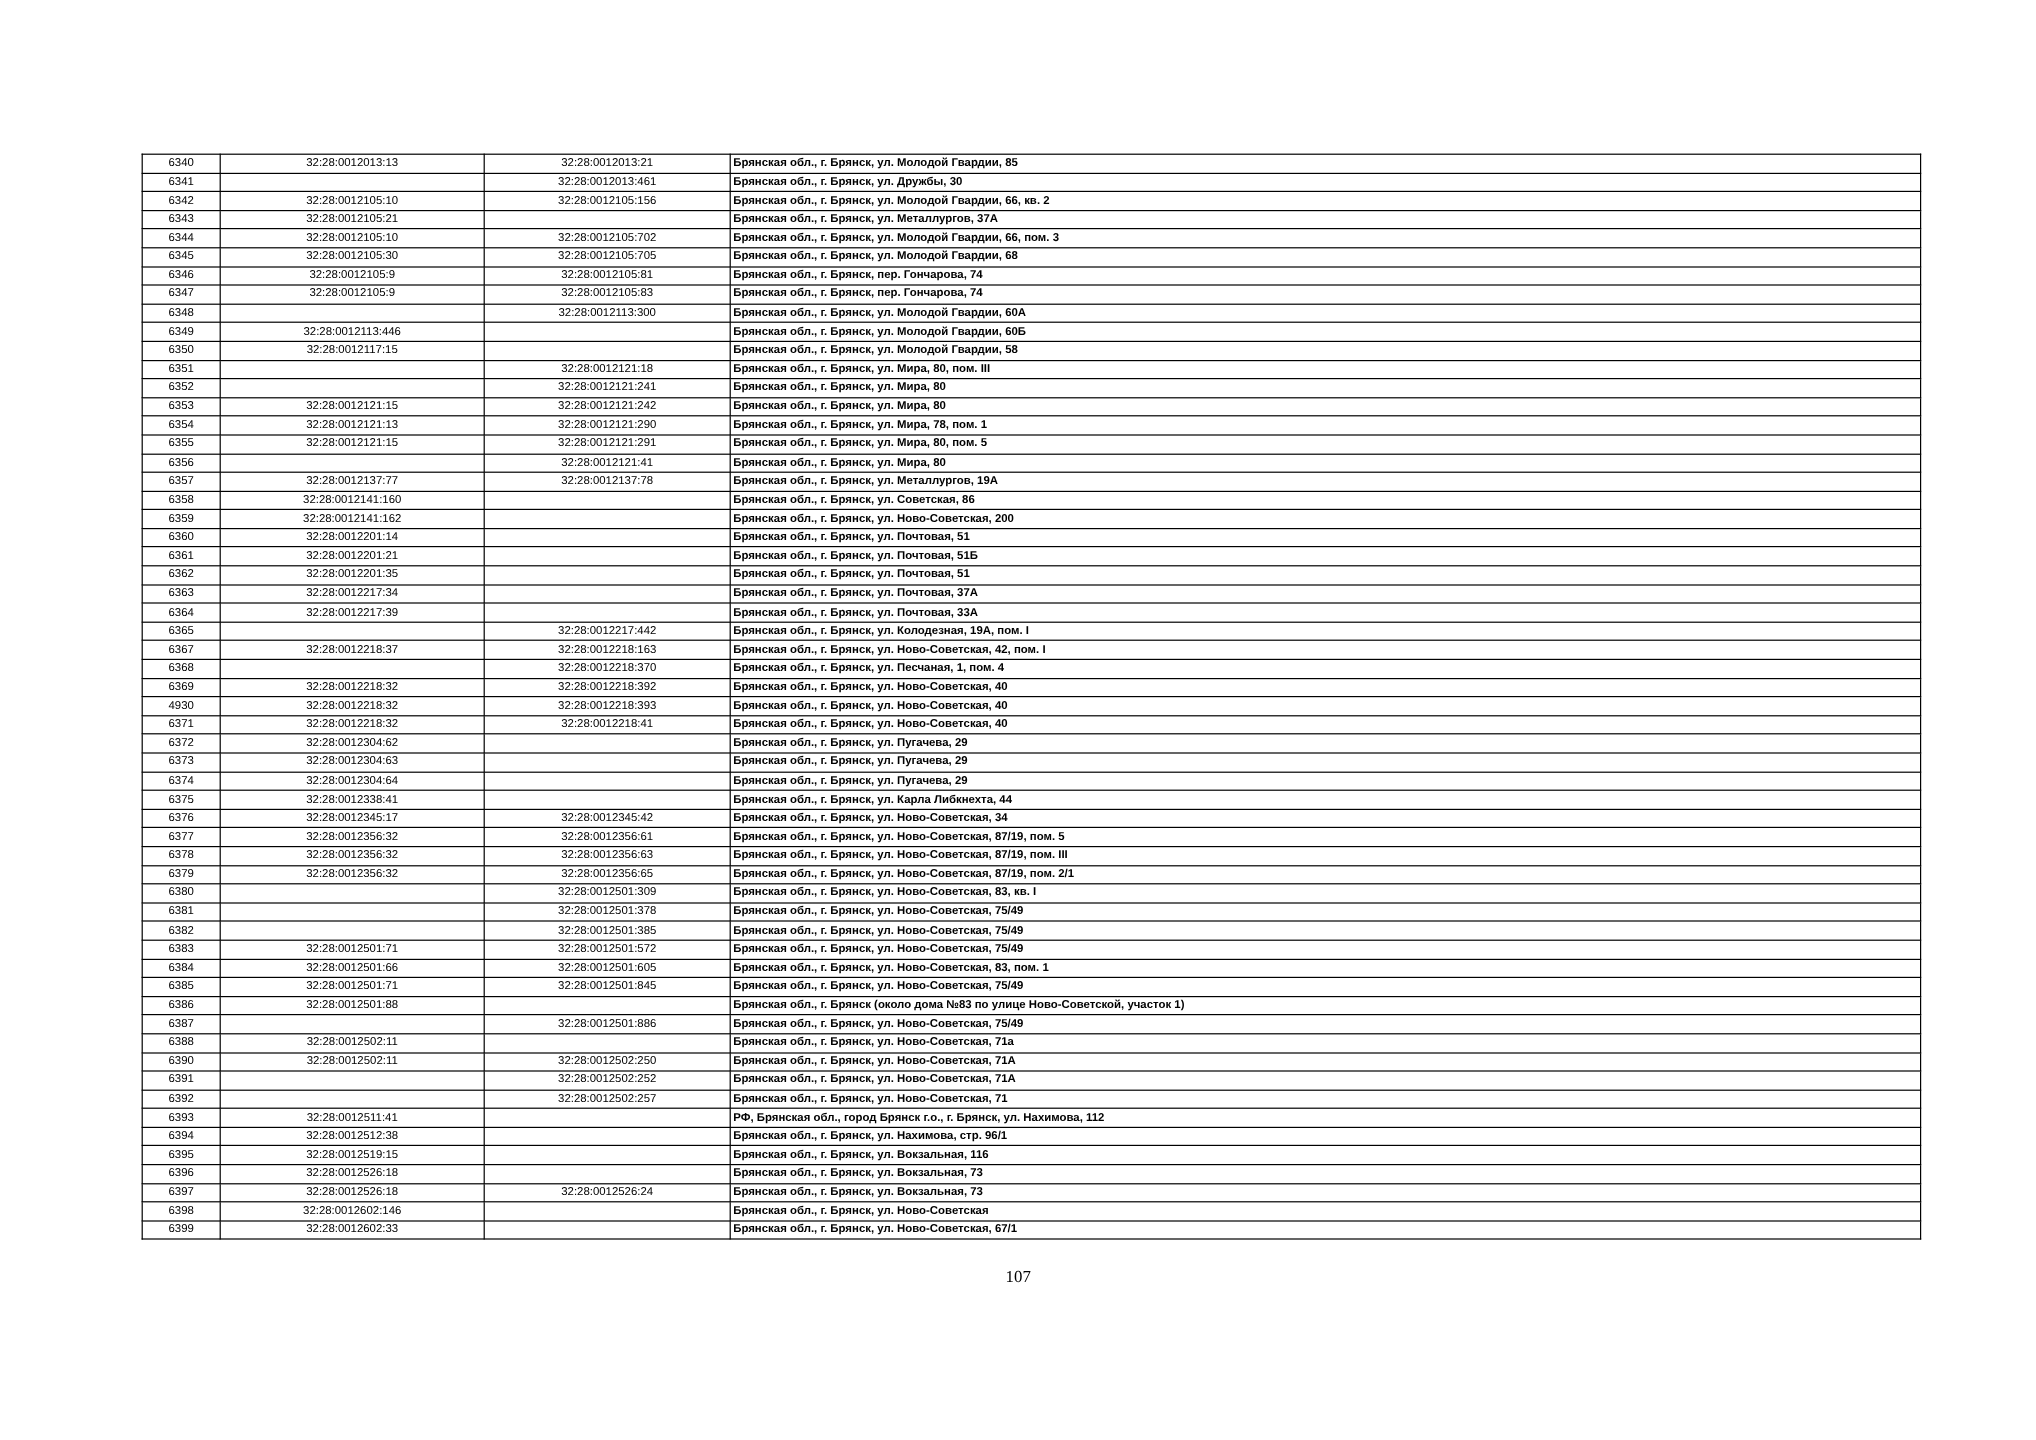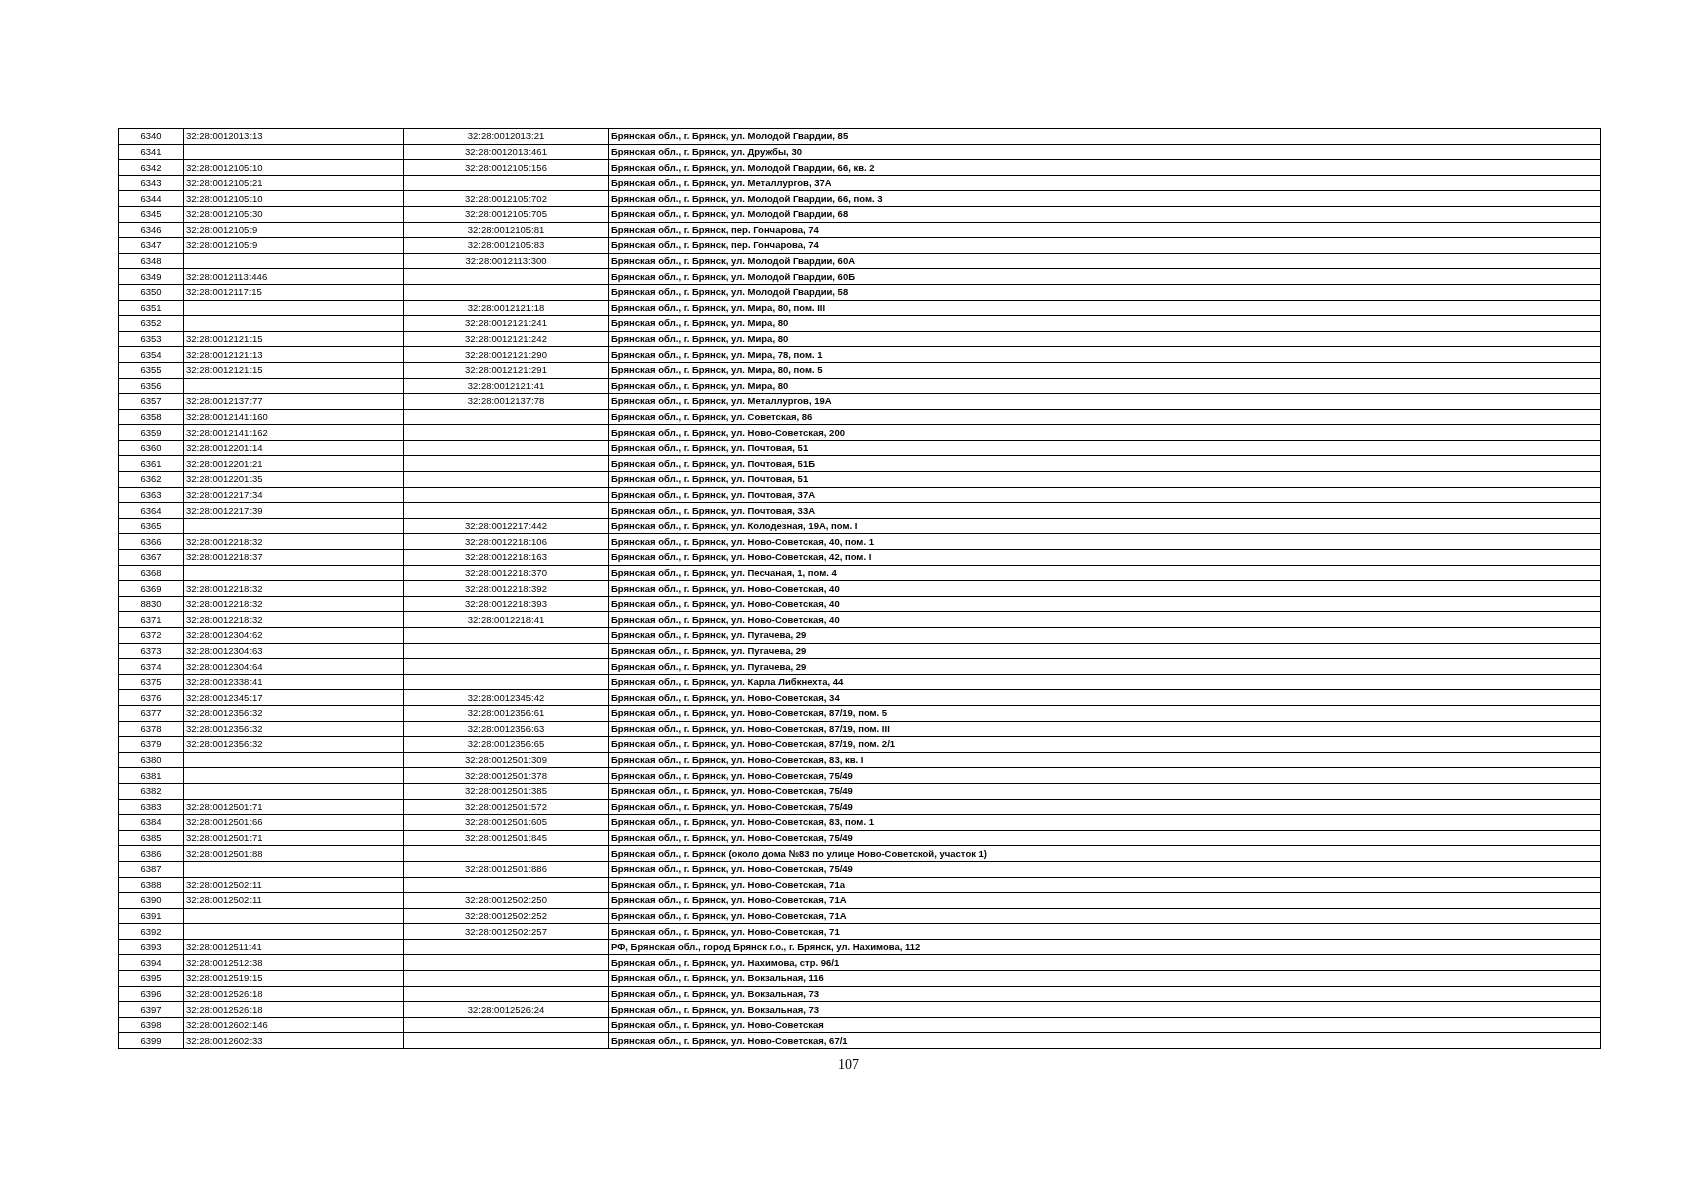--- a/index.html
+++ b/index.html
@@ -42,20 +42,21 @@
     vertical-align: middle;
     white-space: nowrap;
     overflow: hidden;
   }
   td.c-num {
     width: 60px;
     text-align: center;
   }
   td.c-cad1 {
     width: 215px;
+    text-align: center;
   }
   td.c-cad2 {
     width: 200px;
     text-align: center;
   }
   td.c-addr {
     width: 987px;
     text-align: left;
     padding-left: 5px;
     font-weight: bold;
@@ -227,45 +228,39 @@
             <td class="c-cad2"></td>
             <td class="c-addr">Брянская обл., г. Брянск, ул. Почтовая, 33А</td>
           </tr>
           <tr>
             <td class="c-num">6365</td>
             <td class="c-cad1"></td>
             <td class="c-cad2">32:28:0012217:442</td>
             <td class="c-addr">Брянская обл., г. Брянск, ул. Колодезная, 19А, пом. I</td>
           </tr>
           <tr>
-            <td class="c-num">6366</td>
-            <td class="c-cad1">32:28:0012218:32</td>
-            <td class="c-cad2">32:28:0012218:106</td>
-            <td class="c-addr">Брянская обл., г. Брянск, ул. Ново-Советская, 40, пом. 1</td>
-          </tr>
-          <tr>
             <td class="c-num">6367</td>
             <td class="c-cad1">32:28:0012218:37</td>
             <td class="c-cad2">32:28:0012218:163</td>
             <td class="c-addr">Брянская обл., г. Брянск, ул. Ново-Советская, 42, пом. I</td>
           </tr>
           <tr>
             <td class="c-num">6368</td>
             <td class="c-cad1"></td>
             <td class="c-cad2">32:28:0012218:370</td>
             <td class="c-addr">Брянская обл., г. Брянск, ул. Песчаная, 1, пом. 4</td>
           </tr>
           <tr>
             <td class="c-num">6369</td>
             <td class="c-cad1">32:28:0012218:32</td>
             <td class="c-cad2">32:28:0012218:392</td>
             <td class="c-addr">Брянская обл., г. Брянск, ул. Ново-Советская, 40</td>
           </tr>
           <tr>
-            <td class="c-num">8830</td>
+            <td class="c-num">4930</td>
             <td class="c-cad1">32:28:0012218:32</td>
             <td class="c-cad2">32:28:0012218:393</td>
             <td class="c-addr">Брянская обл., г. Брянск, ул. Ново-Советская, 40</td>
           </tr>
           <tr>
             <td class="c-num">6371</td>
             <td class="c-cad1">32:28:0012218:32</td>
             <td class="c-cad2">32:28:0012218:41</td>
             <td class="c-addr">Брянская обл., г. Брянск, ул. Ново-Советская, 40</td>
           </tr>

